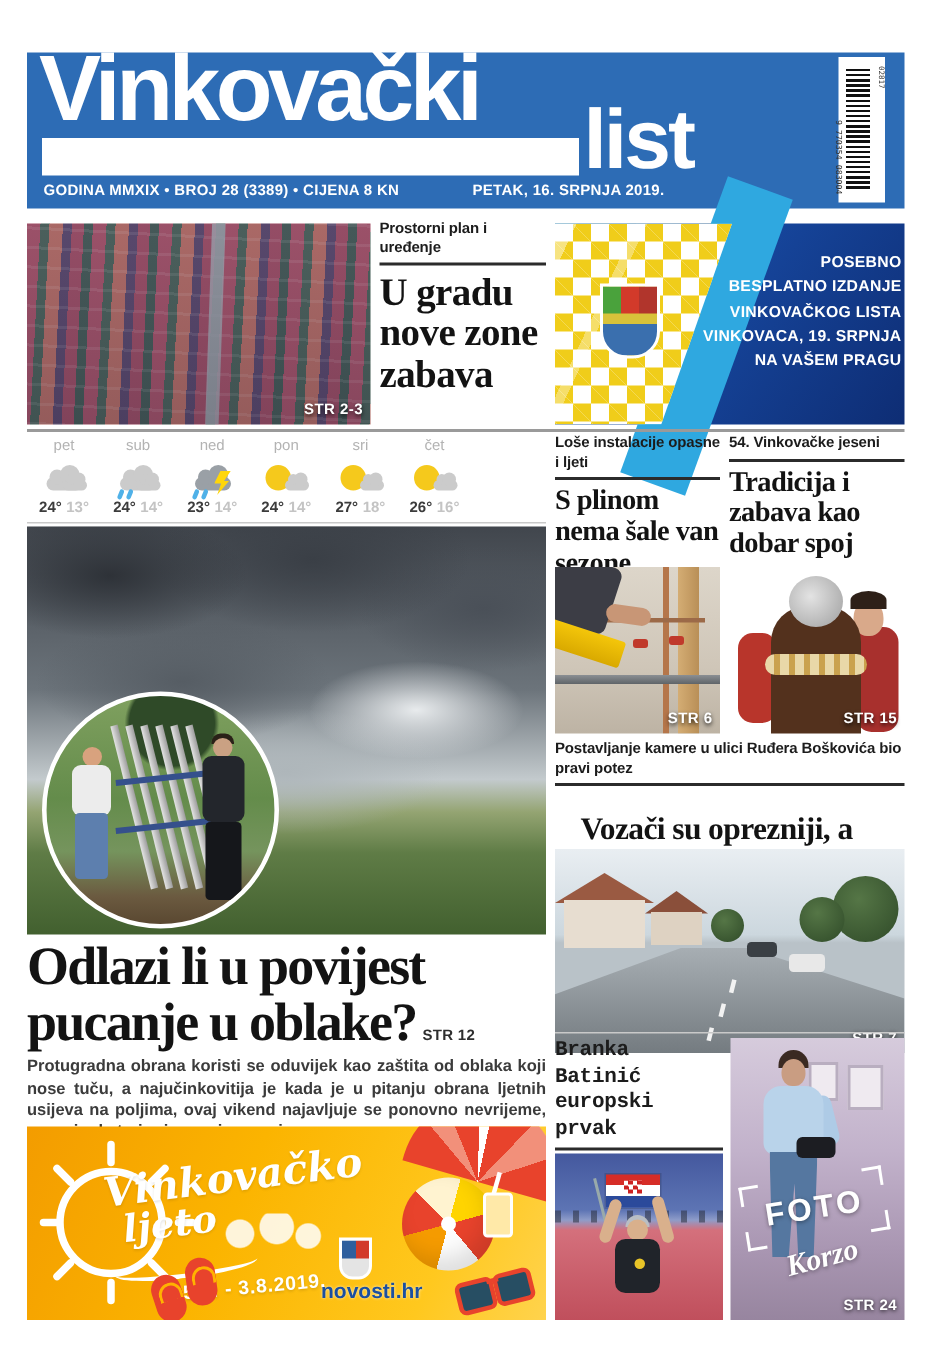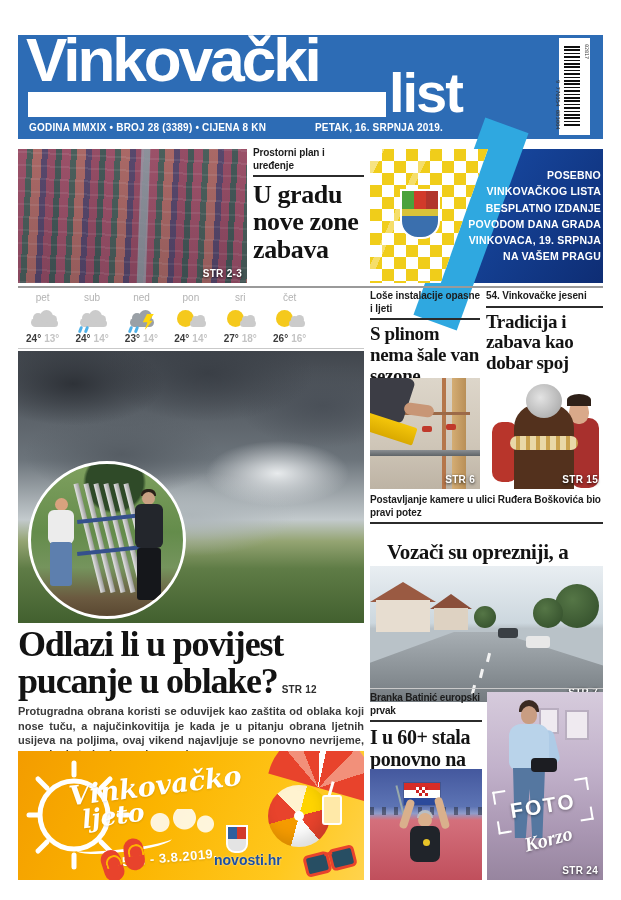--- a/index.html
+++ b/index.html
@@ -143,21 +143,21 @@
   .t1{right:4px;top:18px;width:44px;height:44px;}
   .t2{right:40px;top:32px;width:30px;height:30px;}
   .t3{left:104px;top:40px;width:22px;height:22px;}
   .st-car1{position:absolute;left:128px;top:62px;width:20px;height:10px;background:#3a3f44;border-radius:3px;}
   .st-car2{position:absolute;left:156px;top:70px;width:24px;height:12px;background:#e8e8e8;border-radius:3px;}
   .st-dash{position:absolute;width:3px;height:9px;background:#f2f2f2;transform:rotate(14deg);}
   .sd1{left:102px;bottom:8px}.sd2{left:110px;bottom:24px}.sd3{left:117px;bottom:40px}
 
   
   .sportArt{left:370px;top:692px;width:112px;}
-  .sportArt .kicker{font-size:10px;letter-spacing:-.2px;}
+  .sportArt .kicker{font-size:14px;letter-spacing:-.2px;font-family:Liberation Mono, monospace;}
   .sportArt .hl{font-size:20px;line-height:1.12;}
   .sportPhoto{left:370px;top:769px;width:112px;height:111px;background:linear-gradient(180deg,#44589e 0%,#5d74b4 34%,#8e9cc9 40%,#d4707c 46%,#c04f5c 100%);}
   .flag{position:absolute;left:34px;top:14px;width:36px;height:22px;background:linear-gradient(180deg,#d62d27 0 33%,#fff 33% 66%,#2b4a9b 66% 100%);box-shadow:0 0 0 1px rgba(0,0,0,.15);}
   .flag-check{position:absolute;left:46px;top:18px;width:12px;height:9px;background:repeating-conic-gradient(#c22 0 25%,#fff 0 50%) 0 0/6px 6px;}
   .flag-pole{position:absolute;left:30px;top:16px;width:2px;height:38px;background:#9aa;transform:rotate(-14deg);}
   .sp-head{position:absolute;left:48px;top:44px;width:14px;height:14px;border-radius:50%;background:#d9b08c;}
   .sp-hair{position:absolute;left:47px;top:41px;width:16px;height:8px;border-radius:8px 8px 0 0;background:#b9bec4;}
   .sp-torso{position:absolute;left:40px;top:57px;width:30px;height:36px;background:#20242a;border-radius:7px;}
   .sp-armL{position:absolute;left:33px;top:30px;width:8px;height:30px;background:#d9b08c;border-radius:4px;transform:rotate(18deg);}
   .sp-armR{position:absolute;left:68px;top:28px;width:8px;height:32px;background:#d9b08c;border-radius:4px;transform:rotate(-16deg);}
@@ -242,23 +242,22 @@
 </article>
 
 <div class="abs promo">
   <div class="promo-stripe"></div>
   <div class="promo-flag">
     <div class="promo-sheen"></div>
     <div class="shield"></div>
   </div>
   <div class="promo-text">
     <span>POSEBNO</span>
+    <span>BESPLATNO IZDANJE</span>
     <span>VINKOVAČKOG LISTA</span>
-    <span>BESPLATNO IZDANJE</span>
-    <span>POVODOM DANA GRADA</span>
     <span>VINKOVACA, 19. SRPNJA</span>
     <span>NA VAŠEM PRAGU</span>
   </div>
 </div>
 
 <div class="abs rule" style="left:18px;top:286px;width:585px;"></div>
 
 <div class="abs weather">
   <div class="wday">
     <div class="wlabel">pet</div>

